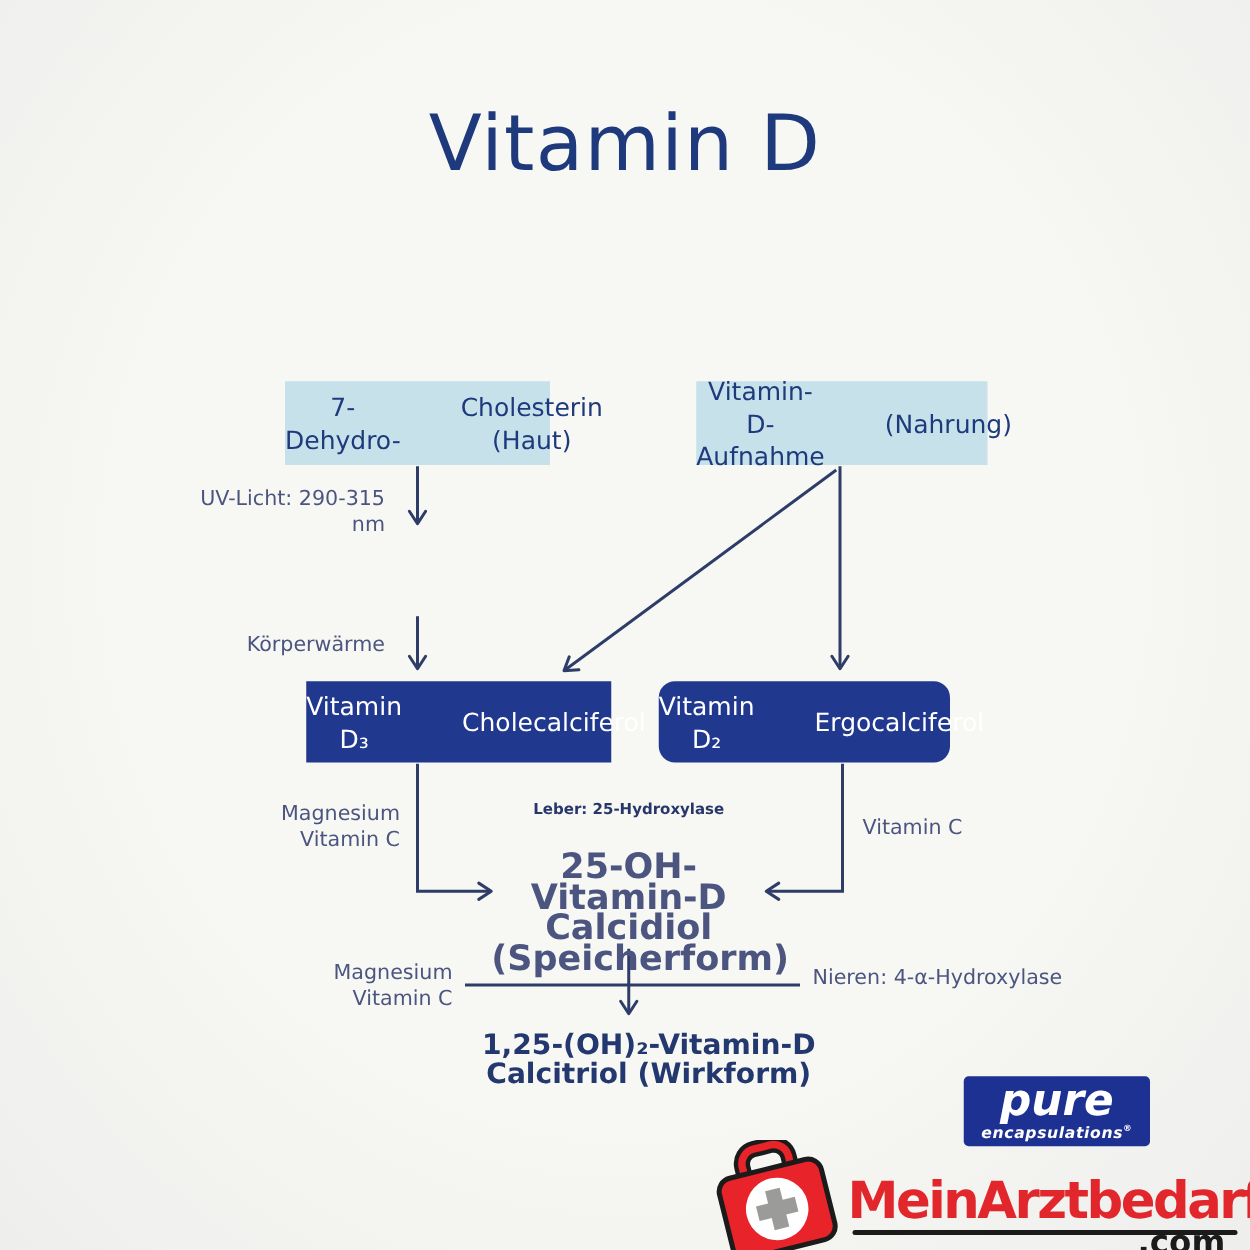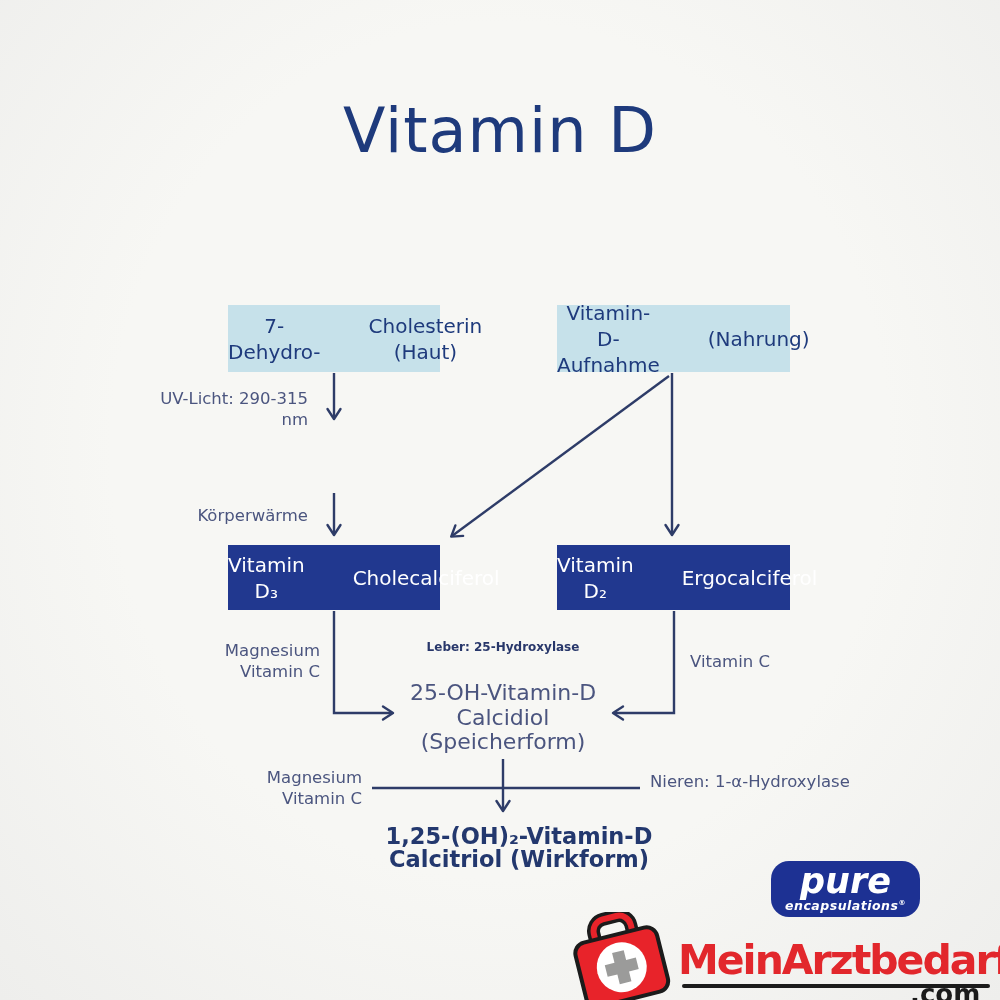--- a/index.html
+++ b/index.html
@@ -4,41 +4,41 @@
 <style>
   html,body { margin:0; padding:0; }
   .canvas {
     position:relative; width:1000px; height:1000px; overflow:hidden;
     background: radial-gradient(ellipse at 50% 45%, #f7f7f4 55%, #eeeeec 100%);
     font-family:"DejaVu Sans", "Liberation Sans", sans-serif;
     color:#1e3a7c;
   }
   .abs { position:absolute; }
   .title {
-    top:92px; left:0; width:100%; text-align:center;
+    top:76px; left:0; width:100%; text-align:center;
     font-size:62px; line-height:78px; font-weight:400; color:#1e3a7c;
     letter-spacing:1px;
   }
   .box {
     display:flex; flex-direction:row; justify-content:space-between; align-items:center;
     text-align:center; font-size:20px; line-height:26px;gap:48px;
   }
   .box-light { background:#c6e1ea; color:#1e3a7c; }
   .box-dark  { background:#21388f; color:#ffffff; }
   .lbl { font-size:16.5px; line-height:21px; color:#4b557f; }
   .lbl-right { text-align:right; }
   .lbl-bold { font-weight:bold; color:#28376a; font-size:12px; }
-  .node { text-align:center; color:#4b557f; font-size:22px; line-height:24.5px; }
+  .node { text-align:center; color:#4b557f; font-size:28px; line-height:24.5px;font-weight:bold; }
   .node-bold { font-weight:bold; color:#23386e; font-size:22.5px; line-height:23px; }
   .connectors { top:0; left:0; width:1000px; height:1000px; pointer-events:none; }
 
   
   .pure-logo {
     left:771px; top:861px; width:149px; height:56px;
-    background:#1d3193; border-radius:18px; color:#fff;
+    background:#1d3193; border-radius:4px; color:#fff;
     display:flex; flex-direction:column; align-items:center; justify-content:center;
     font-style:italic; font-weight:bold;
   }
   .pure-main { font-size:35px; line-height:32px; letter-spacing:0px; }
   .pure-sub  { font-size:12.5px; line-height:13px; letter-spacing:0.5px; }
   .pure-reg  { font-size:7px; vertical-align:super; font-style:normal; }
 
   
   .mab-text {
     left:678px; top:938px; width:320px;
@@ -82,25 +82,25 @@
   <div class="abs box box-light" style="left:557px; top:305px; width:233px; height:67px;">
     <span>Vitamin-D-Aufnahme</span>
     <span>(Nahrung)</span>
   </div>
 
   <div class="abs lbl lbl-right" style="left:140px; top:388px; width:168px;">UV-Licht: 290-315 nm</div>
 
 
   <div class="abs lbl lbl-right" style="left:140px; top:505px; width:168px;">Körperwärme</div>
 
-  <div class="abs box box-dark" style="left:228px; top:545px; width:212px; height:65px;">
+  <div class="abs box box-dark" style="left:245px; top:545px; width:244px; height:65px;">
     <span>Vitamin D₃</span>
     <span>Cholecalciferol</span>
   </div>
-  <div class="abs box box-dark" style="left:557px; top:545px; width:233px; height:65px;">
+  <div class="abs box box-dark" style="left:527px; top:545px; width:233px; height:65px;border-radius:13px;">
     <span>Vitamin D₂</span>
     <span>Ergocalciferol</span>
   </div>
 
   <div class="abs lbl lbl-right" style="left:180px; top:640px; width:140px;">
     <div>Magnesium</div>
     <div>Vitamin C</div>
   </div>
   <div class="abs lbl lbl-bold" style="left:400px; top:637px; width:206px; text-align:center;">Leber: 25-Hydroxylase</div>
   <div class="abs lbl" style="left:690px; top:651px; width:110px;">Vitamin C</div>
@@ -108,21 +108,21 @@
   <div class="abs node" style="left:393px; top:681px; width:220px;">
     <div>25-OH-Vitamin-D</div>
     <div>Calcidiol</div>
     <div>(Speicherform)</div>
   </div>
 
   <div class="abs lbl lbl-right" style="left:228px; top:767px; width:134px;">
     <div>Magnesium</div>
     <div>Vitamin C</div>
   </div>
-  <div class="abs lbl" style="left:650px; top:771px; width:220px;">Nieren: 1-α-Hydroxylase</div>
+  <div class="abs lbl" style="left:650px; top:771px; width:220px;">Nieren: 4-α-Hydroxylase</div>
 
   <div class="abs node node-bold" style="left:379px; top:825px; width:280px;">
     <div>1,25-(OH)₂-Vitamin-D</div>
     <div>Calcitriol (Wirkform)</div>
   </div>
 
   <div class="abs pure-logo">
     <div class="pure-main">pure</div>
     <div class="pure-sub"><span>encapsulations</span><sup class="pure-reg">®</sup></div>
   </div>

